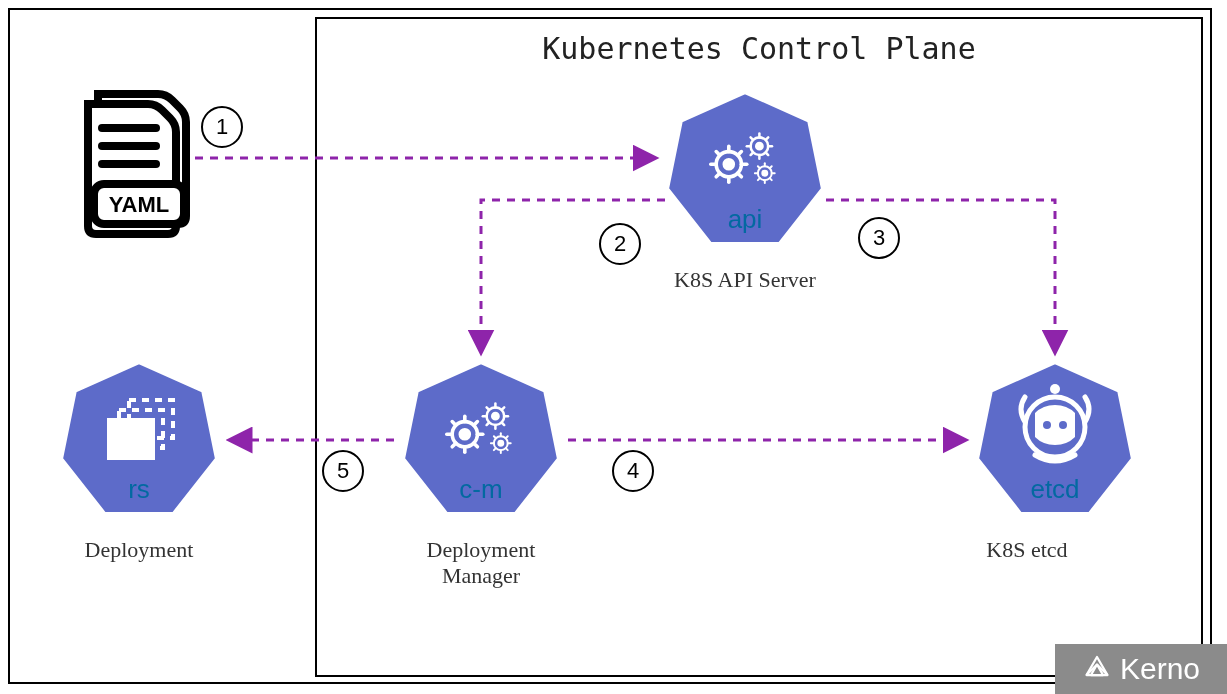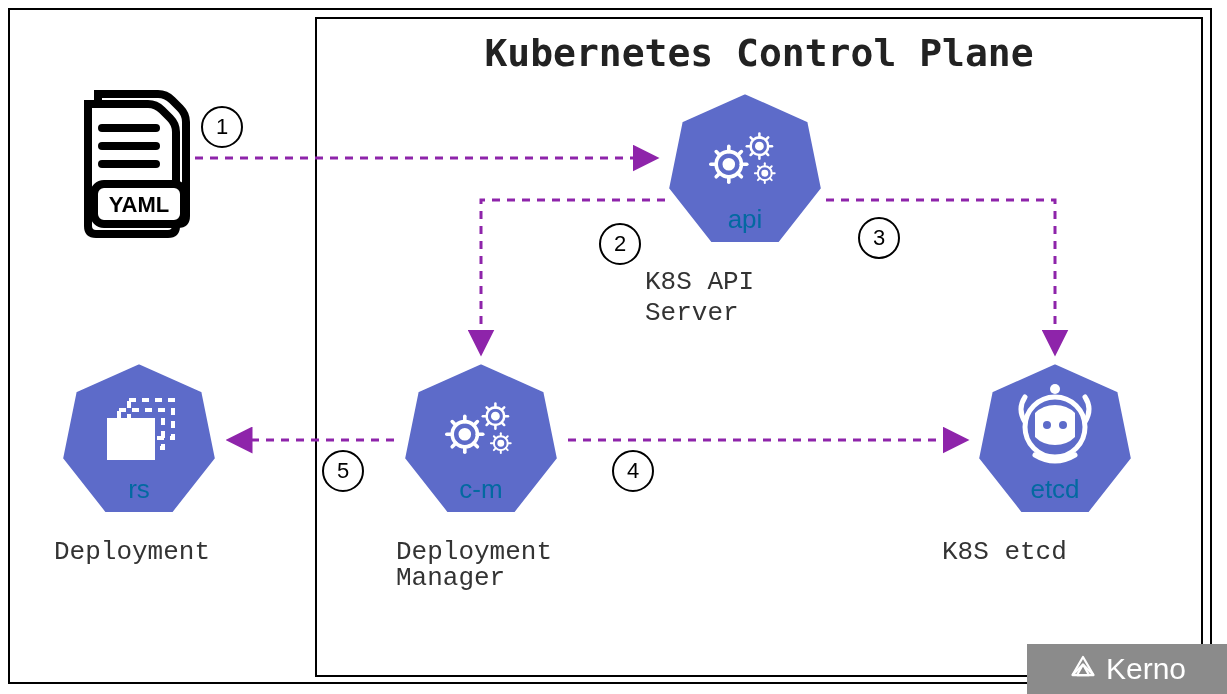--- a/index.html
+++ b/index.html
@@ -32,48 +32,49 @@
     border: 2px solid #000;
     box-sizing: border-box;
   }
   .title {
     position: absolute;
     left: 0;
     right: 0;
     top: 12px;
     text-align: center;
     font-family: "Menlo", "Consolas", monospace;
-    font-size: 38px;
+    font-size: 30px;
     color: #222;
-    font-weight: 700;
+    font-weight: 400;
   }
   .node-label {
     position: absolute;
-    font-family: Liberation Mono, monospace;
-    font-size: 26px;
+    text-align: center;
+    font-family: Liberation Serif, serif;
+    font-size: 22px;
     color: #333;
     line-height: 1.2;
   }
   .step-circle {
     position: absolute;
     width: 38px;
     height: 38px;
     border: 2px solid #000;
     border-radius: 50%;
     background: #fff;
     text-align: center;
     line-height: 38px;
     font-size: 22px;
     font-family: Arial, sans-serif;
   }
   .kerno-badge {
     position: absolute;
     right: 0;
     bottom: 0;
-    width: 200px;
+    width: 172px;
     height: 50px;
     background: #8b8b8b;
     color: #fff;
     display: flex;
     align-items: center;
     justify-content: center;
     gap: 8px;
     font-family: Arial, sans-serif;
     font-size: 30px;
     font-weight: 500;

